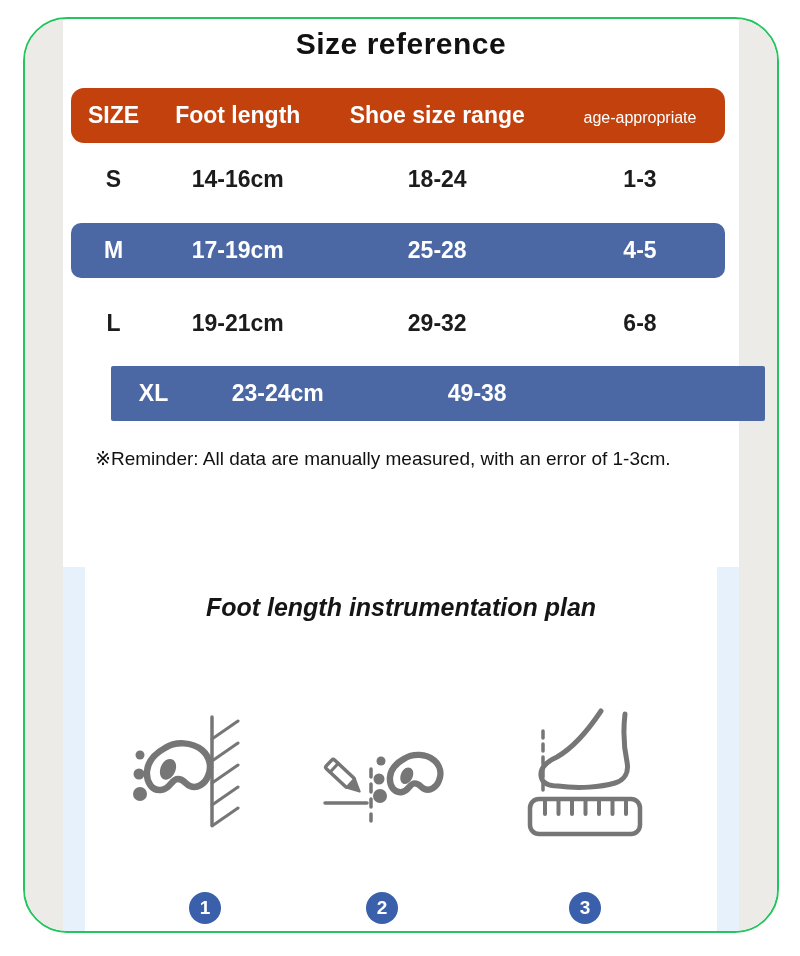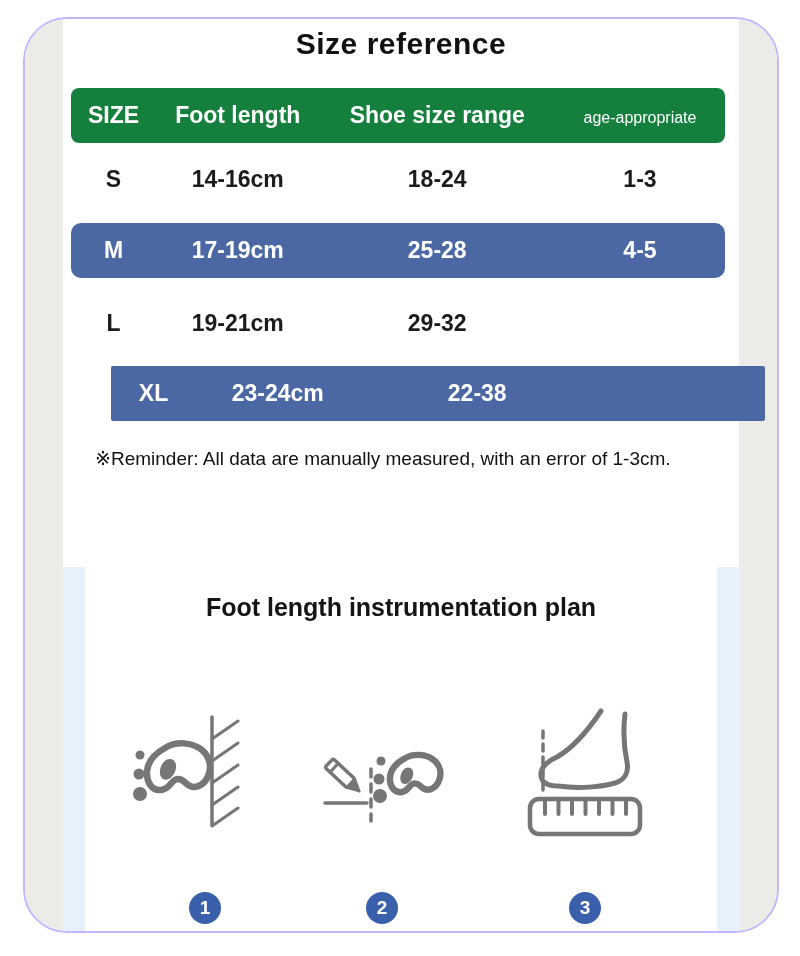--- a/index.html
+++ b/index.html
@@ -1,21 +1,21 @@
 <!DOCTYPE html>
 <html><head>
 <meta charset="utf-8">
 <style>
   * { margin: 0; padding: 0; box-sizing: border-box; }
   html, body { width: 800px; height: 956px; background: #ffffff; overflow: hidden;
     font-family: "Liberation Sans", "DejaVu Sans", sans-serif; }
 
   .card {
     position: absolute; left: 23px; top: 17px; width: 756px; height: 916px;
-    background: #ffffff; border: 2px solid #c4b5fd; border-radius: 44px;
+    background: #ffffff; border: 2px solid #22c55e; border-radius: 44px;
     overflow: hidden;
   }
   .strip-gray { position: absolute; top: 0; bottom: 0; width: 38px; background: #edebe8; }
   .strip-gray.left  { left: 0; }
   .strip-gray.right { right: 0; }
   .strip-blue { position: absolute; top: 548px; bottom: 0; width: 22px; background: #e6f1fb; }
   .strip-blue.left  { left: 38px; }
   .strip-blue.right { right: 38px; }
 
   .page-title {
@@ -24,36 +24,36 @@
     letter-spacing: 0.5px;
   }
 
   .size-table { position: absolute; left: 46px; top: 0; width: 654px; }
   .trow {
     position: absolute; left: 0; width: 100%; height: 55px;
     display: grid; grid-template-columns: 13% 25% 36% 26%;
     align-items: center; font-size: 23px; font-weight: 600; color: #1c1c1c;
   }
   .trow > div { text-align: center; }
-  .trow.header { top: 69px; background: #15803d; border-radius: 8px; color: #fff; }
+  .trow.header { top: 69px; background: #c2410c; border-radius: 13px; color: #fff; }
   .trow.header > div:last-child { font-size: 16px; font-weight: 500; padding-top: 4px; }
   .trow.r1 { top: 133px; }
   .trow.r2 { top: 204px; background: #4b68a5; border-radius: 10px; color: #fff; }
   .trow.r3 { top: 277px; }
   .trow.r4 { top: 347px; background: #4b68a5; border-radius: 2px; color: #fff; margin-left: 40px; }
 
   .reminder {
     position: absolute; left: 70px; top: 430px; width: 630px;
     font-size: 19px; font-weight: 500; color: #111; line-height: 1;
   }
   .reminder .line2 { margin-top: 18px; padding-left: 27px; }
 
   .measure-title {
     position: absolute; top: 574px; left: 60px; right: 60px;
-    text-align: center; font-size: 25px; font-weight: bold; color: #151515;
+    text-align: center; font-size: 25px; font-weight: bold; color: #151515; font-style: italic;
   }
 
   .icon-box { position: absolute; }
   .icon-box svg { display: block; }
   #icon1 { left: 88px;  top: 680px; }
   #icon2 { left: 290px; top: 672px; }
   #icon3 { left: 490px; top: 670px; }
 
   .step-badge {
     position: absolute; top: 873px; width: 32px; height: 32px;
@@ -92,25 +92,26 @@
     <div class="trow r2">
       <div>M</div>
       <div>17-19cm</div>
       <div>25-28</div>
       <div>4-5</div>
     </div>
     <div class="trow r3">
       <div>L</div>
       <div>19-21cm</div>
       <div>29-32</div>
+      <div>6-8</div>
     </div>
     <div class="trow r4">
       <div>XL</div>
       <div>23-24cm</div>
-      <div>22-38</div>
+      <div>49-38</div>
     </div>
   </div>
 
   <div class="reminder">
     <div class="line1">※Reminder: All data are manually measured, with an error of 1-3cm.</div>
   </div>
 
   <div class="measure-title">Foot length instrumentation plan</div>
 
   <div class="icon-box" id="icon1">

